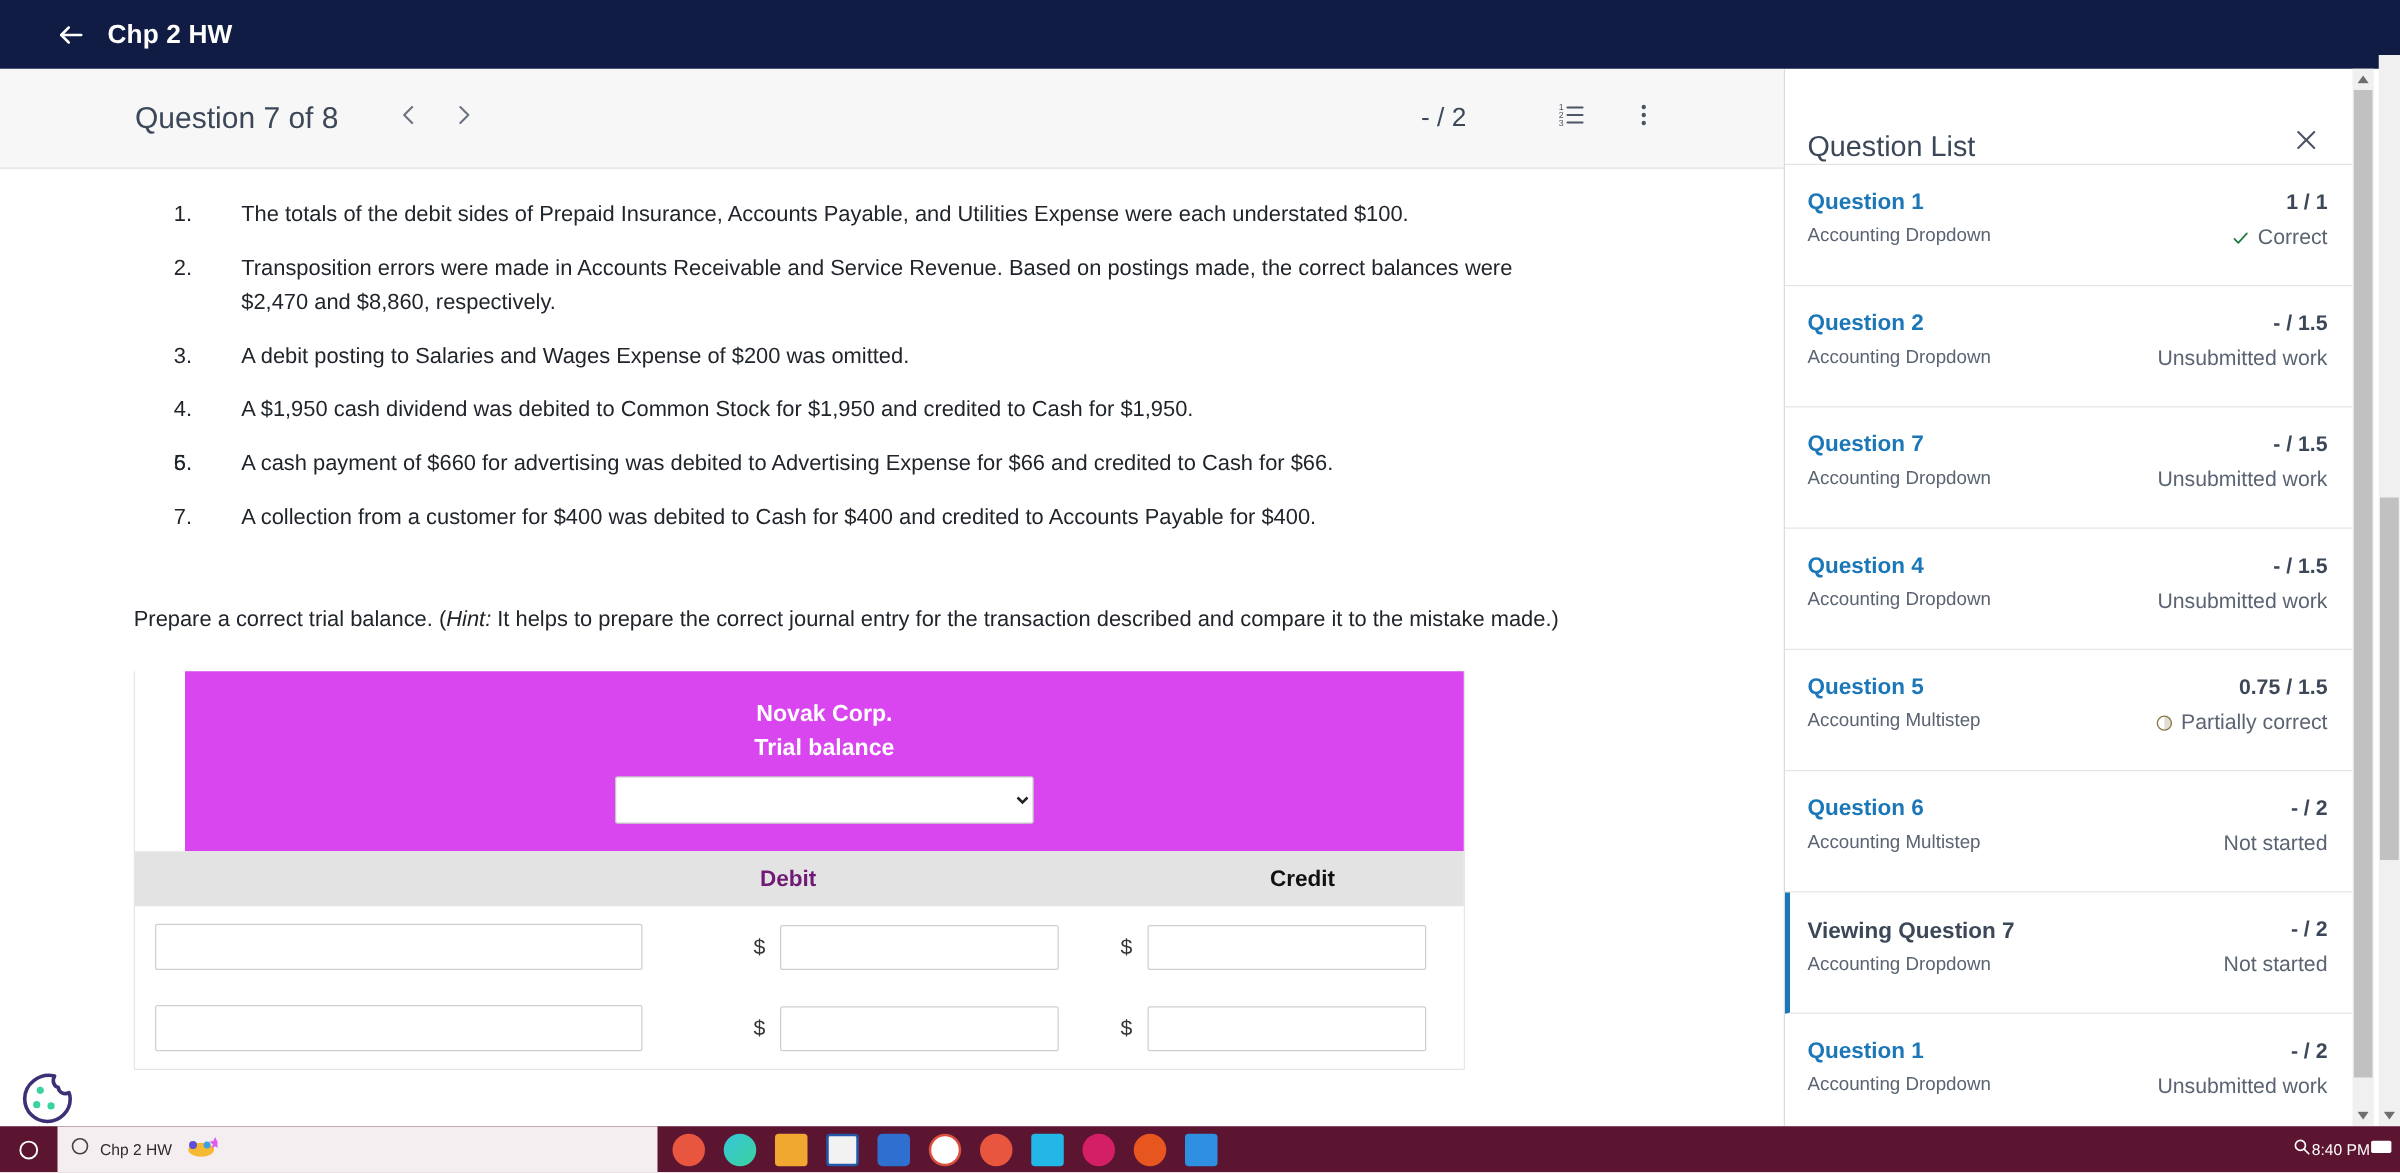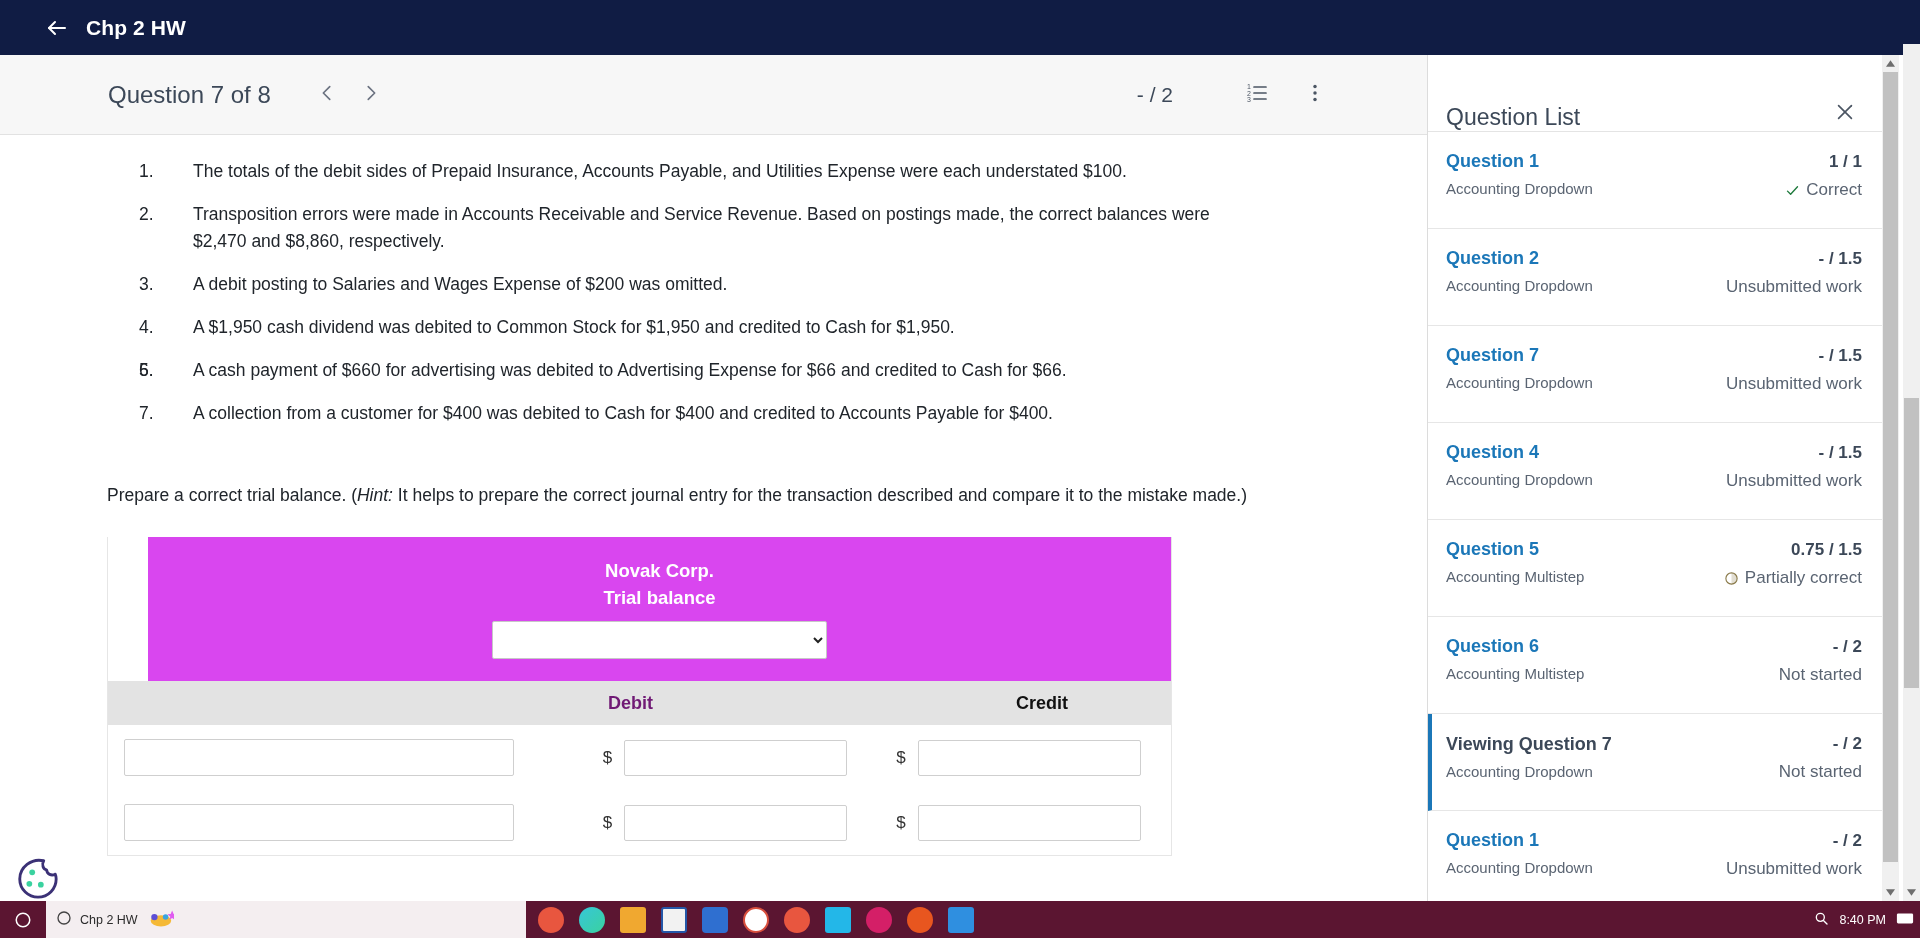--- a/index.html
+++ b/index.html
@@ -402,21 +402,20 @@
     width: 38px; height: 37px;
     display: flex; align-items: center; justify-content: center;
     cursor: pointer;
   }
   .tb-right {
     margin-left: auto;
     display: flex;
     align-items: center;
     height: 37px;
     padding-right: 6px;
-    gap: 10px;
   }
   .tb-clock {
     color: #ffffff;
     font-size: 12.5px;
     white-space: nowrap;
   }
   .chip { width: 26px; height: 26px; border-radius: 5px; }
 </style>
 </head>
 <body>

